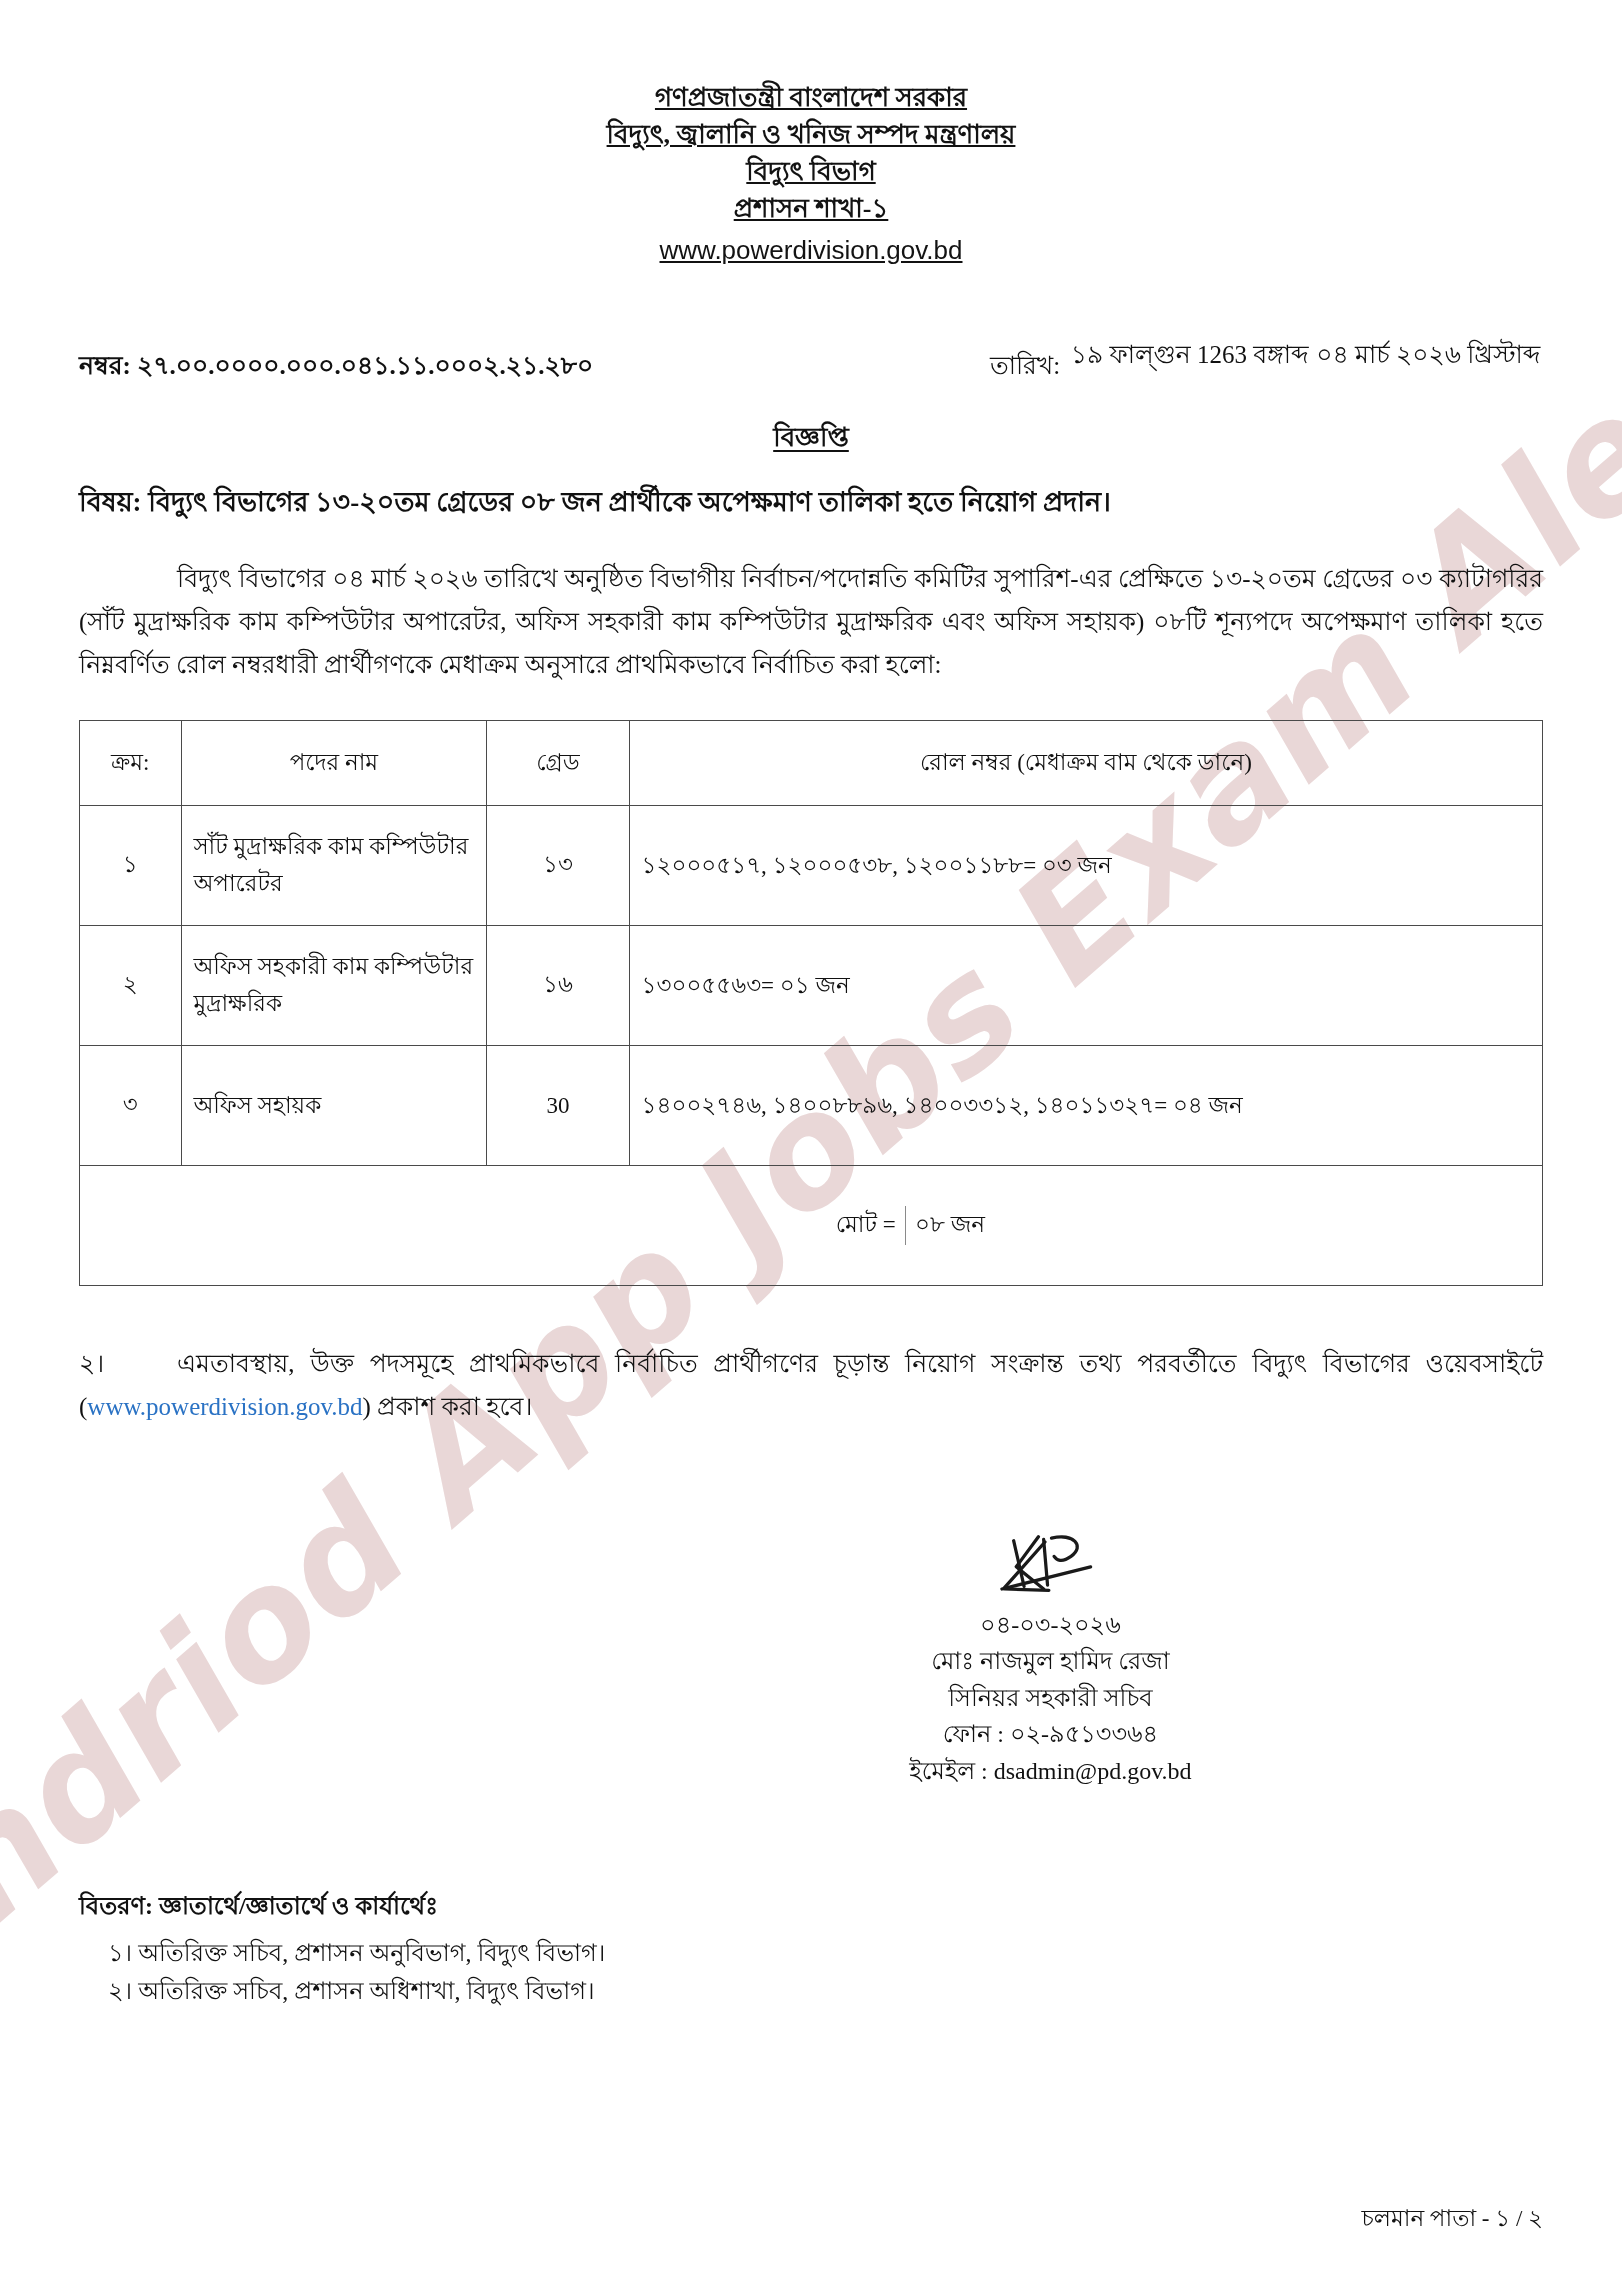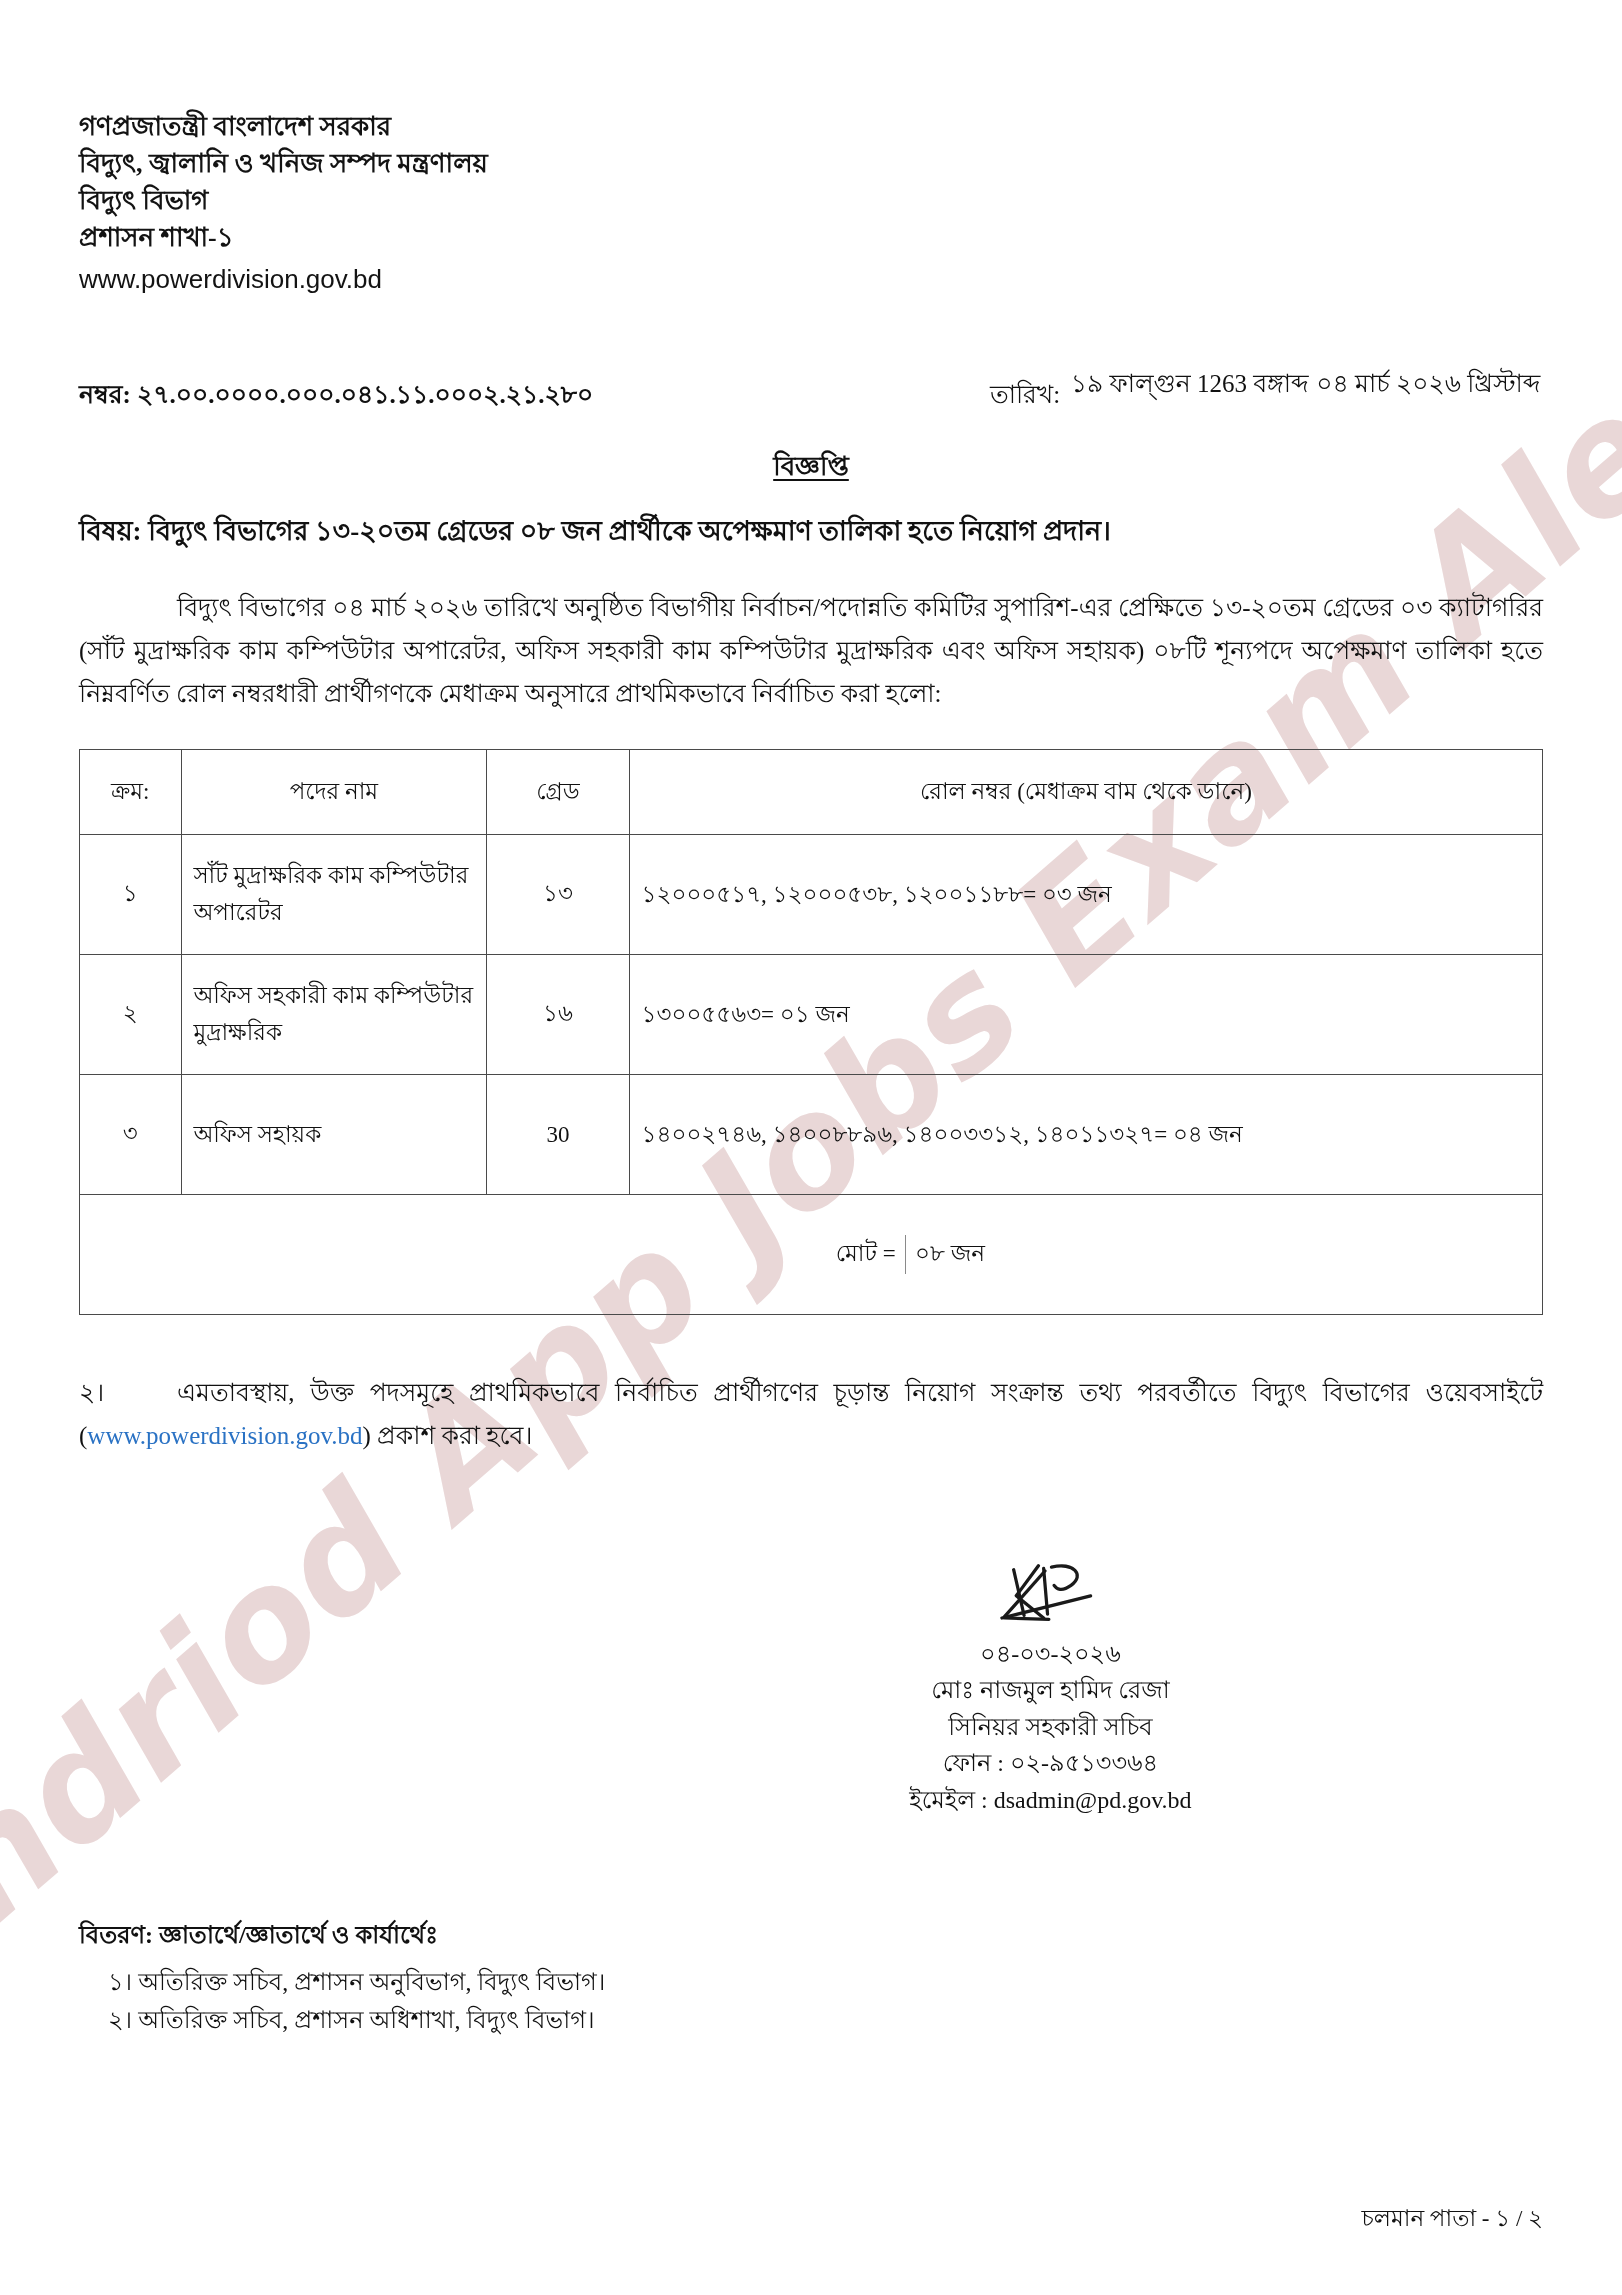--- a/index.html
+++ b/index.html
@@ -46,22 +46,24 @@
     position: relative;
     z-index: 2;
     padding: 0 79px;
     box-sizing: border-box;
     width: 100%;
     height: 100%;
   }
 
   
   .letterhead {
-    padding-top: 109px;
+    text-align: center;
+    padding-top: 80px;
     line-height: 1.42;
+    text-decoration: underline;
   }
   .letterhead div {
     font-size: 26px;
     font-weight: 700;
     color: #131313;
   }
   .letterhead .website {
     font-family: "Liberation Sans", sans-serif;
     font-weight: 400;
     font-size: 26px;

